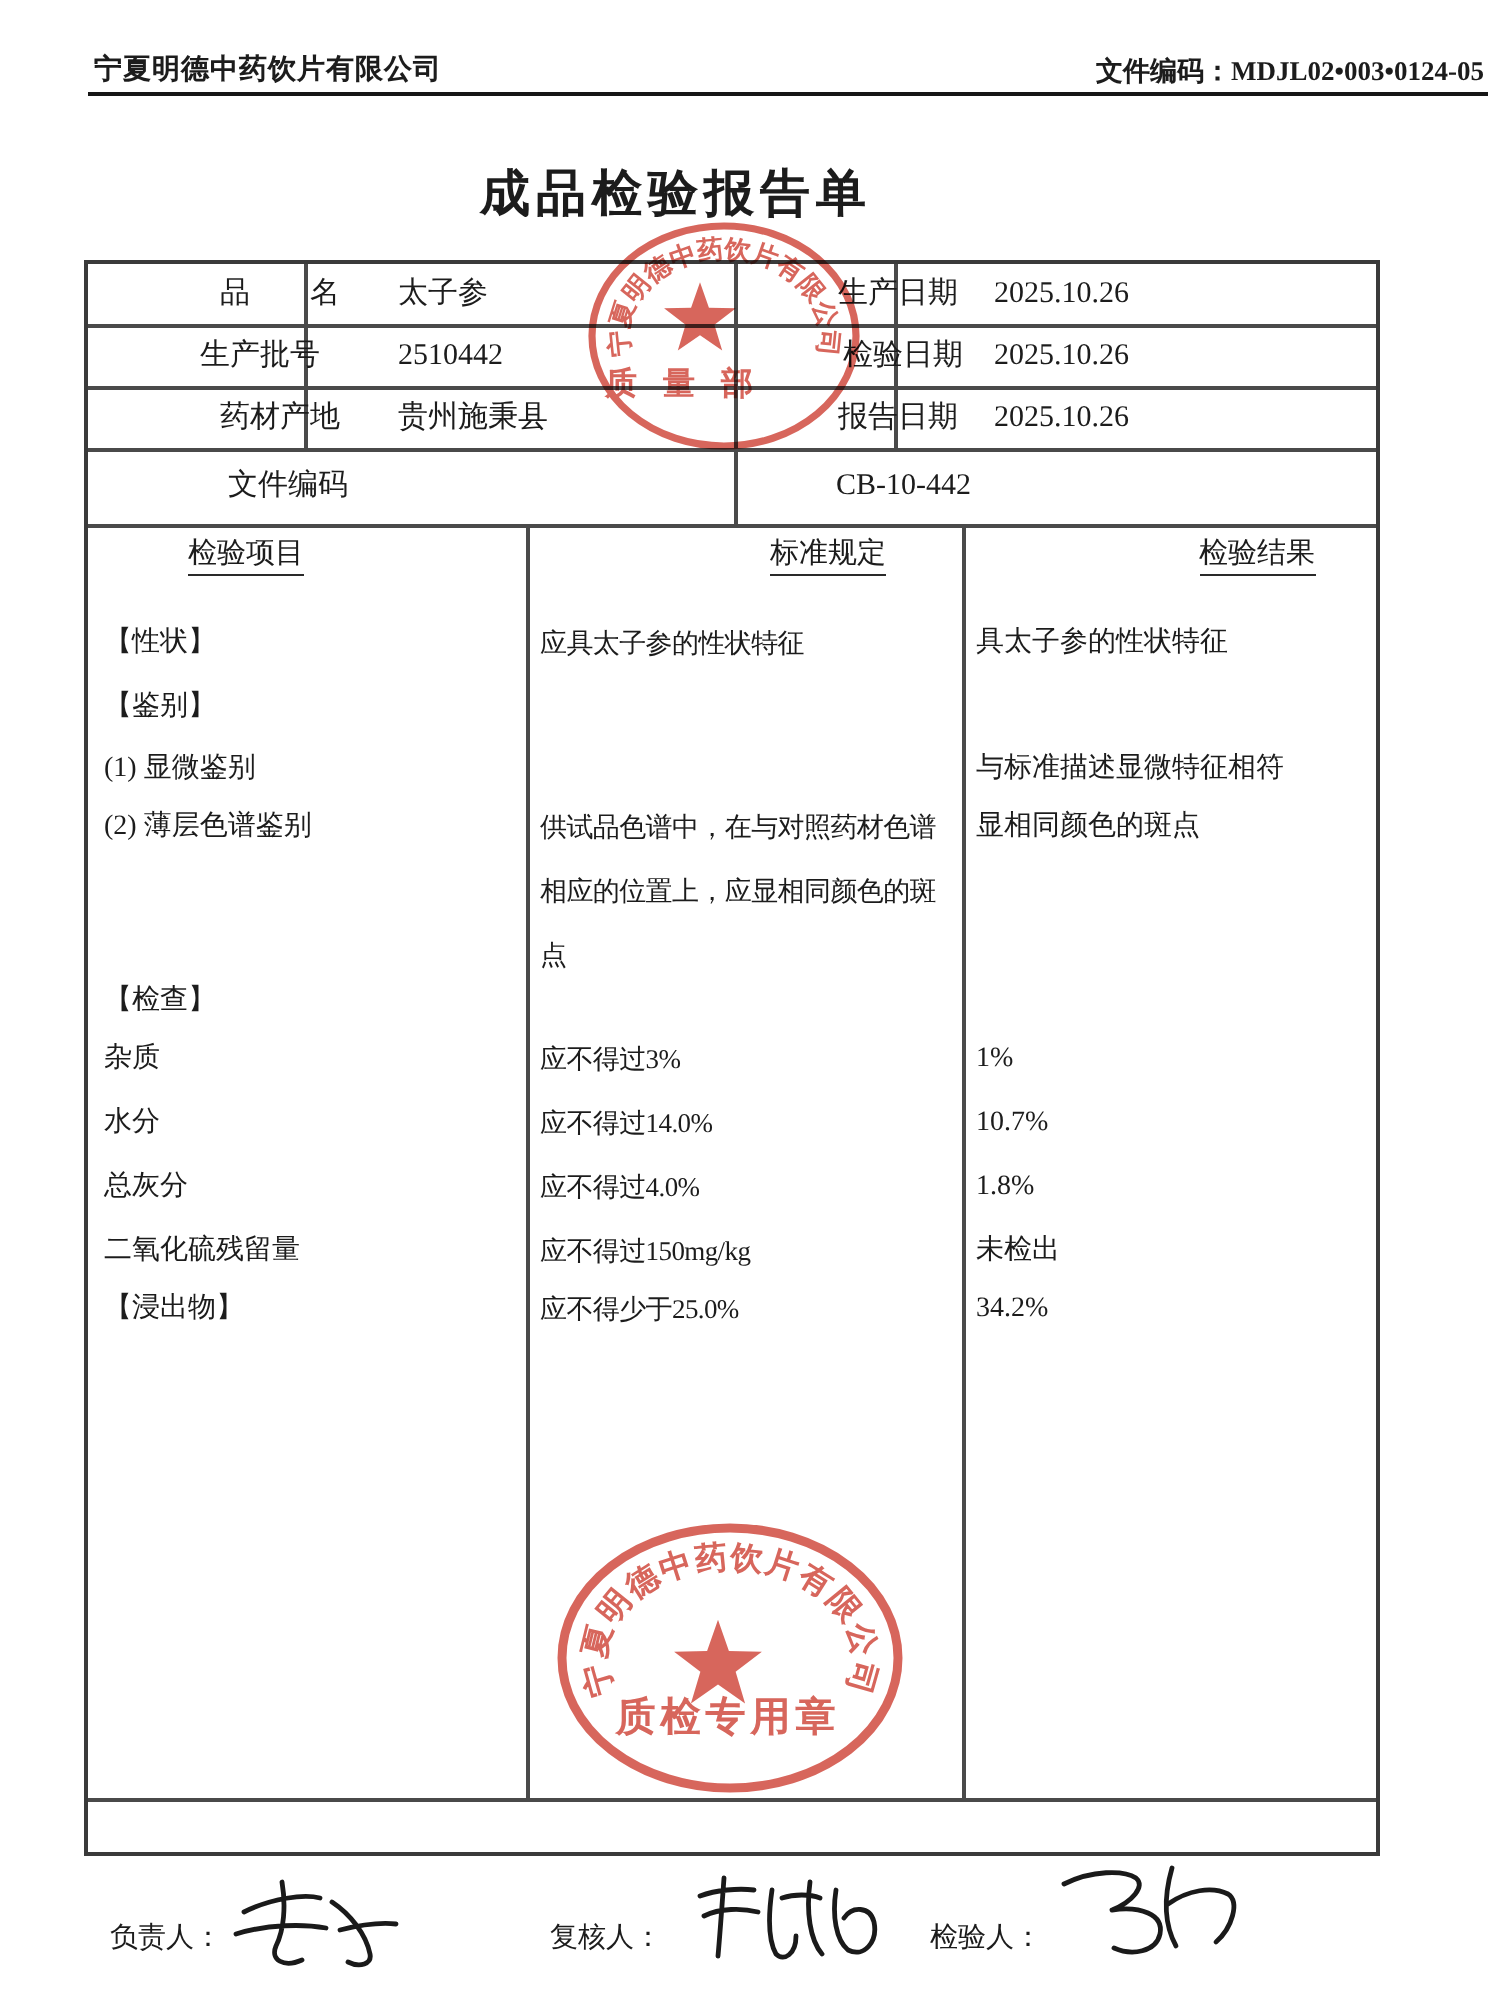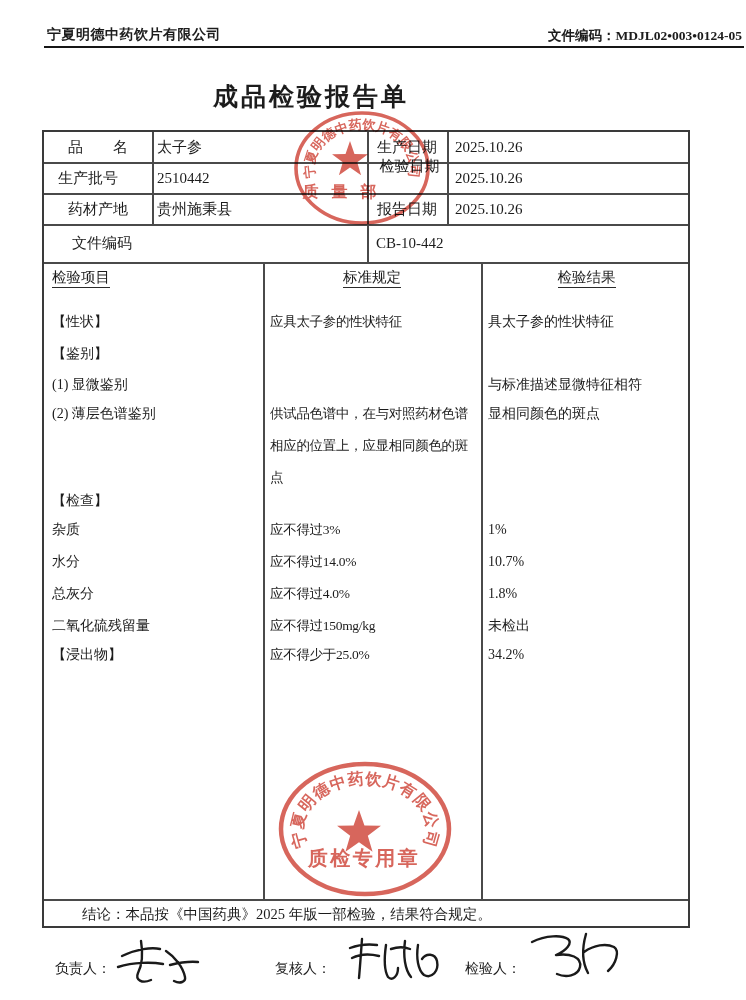--- a/index.html
+++ b/index.html
@@ -7,26 +7,26 @@
     position:relative; width:746px; height:1000px; margin:0 auto;
     background:#ffffff; overflow:hidden;
     font-family:"Liberation Serif","DejaVu Serif",serif;
     color:#1c1c1c;
   }
   .abs{position:absolute; white-space:nowrap;}
   
   .company{left:47px; top:26px; font-size:14px; font-weight:bold; letter-spacing:.5px;}
   .doccode{right:4px; top:27px; font-size:13.5px; font-weight:bold;}
   .hrule{left:44px; top:46px; width:700px; height:2px; background:#161616;}
-  .title{left:0; top:80px; width:622px; text-align:center; font-size:25px; font-weight:bold; letter-spacing:3px;}
+  .title{left:0; top:80px; width:622px; text-align:center; font-size:25px; font-weight:bold; letter-spacing:3px;padding-left:27px;}
   
   .tbl{position:absolute; left:42px; top:130px; width:648px; height:798px; border:2px solid #3a3a3a; box-sizing:border-box;}
   .hline{position:absolute; left:0; width:100%; height:1.5px; background:#4a4a4a;}
   .vline{position:absolute; width:1.5px; background:#4a4a4a;}
-  .cell{position:absolute; height:20px; line-height:20px; font-size:15px; white-space:nowrap;}
+  .cell{position:absolute; height:20px; line-height:20px; font-size:15px; white-space:nowrap;padding-left:42px;}
   .cell.ctr{text-align:center;}
   .hdr{font-size:14.5px;}
   .hdr span{border-bottom:1.2px solid #2a2a2a; padding-bottom:2px;margin-top:44px;}
   .b-item{position:absolute; left:8px; height:20px; line-height:20px; font-size:14px; white-space:nowrap;}
   .b-std{position:absolute; left:226px; height:20px; line-height:20px; font-size:13.5px; letter-spacing:-.3px; white-space:nowrap;}
   .b-res{position:absolute; left:444px; height:20px; line-height:20px; font-size:14px; white-space:nowrap;}
   .concl{left:38px; top:772px; font-size:14.5px; line-height:21px;}
   
   .sigline{font-size:14px; top:960px;}
   .sig-svg{position:absolute;}
@@ -60,21 +60,21 @@
     <div class="vline" style="left:219px; top:130px; height:637px"></div>
     <div class="vline" style="left:437px; top:130px; height:637px"></div>
 
     <div class="cell ctr" style="left:0;width:108px;top:5px">品　　名</div>
     <div class="cell" style="left:113px;top:5px">太子参</div>
     <div class="cell ctr" style="left:323px;width:80px;top:5px">生产日期</div>
     <div class="cell" style="left:411px;top:5px">2025.10.26</div>
 
     <div class="cell ctr" style="left:0;width:88px;top:36px">生产批号</div>
     <div class="cell" style="left:113px;top:36px">2510442</div>
-    <div class="cell ctr" style="left:323px;width:85px;top:24px">检验日期</div>
+    <div class="cell ctr" style="left:323px;width:85px;top:36px">检验日期</div>
     <div class="cell" style="left:411px;top:36px">2025.10.26</div>
 
     <div class="cell ctr" style="left:0;width:108px;top:67px">药材产地</div>
     <div class="cell" style="left:113px;top:67px">贵州施秉县</div>
     <div class="cell ctr" style="left:323px;width:80px;top:67px">报告日期</div>
     <div class="cell" style="left:411px;top:67px">2025.10.26</div>
 
     <div class="cell" style="left:28px;top:101px">文件编码</div>
     <div class="cell" style="left:332px;top:101px">CB-10-442</div>
 
@@ -112,21 +112,20 @@
     <div class="b-res" style="top:452px">1.8%</div>
 
     <div class="b-item" style="top:484px">二氧化硫残留量</div>
     <div class="b-std" style="top:484px">应不得过150mg/kg</div>
     <div class="b-res" style="top:484px">未检出</div>
 
     <div class="b-item" style="top:513px">【浸出物】</div>
     <div class="b-std" style="top:513px">应不得少于25.0%</div>
     <div class="b-res" style="top:513px">34.2%</div>
 
-    <div class="abs concl">结论：本品按《中国药典》2025 年版一部检验，结果符合规定。</div>
   </div>
 
   <svg class="stamp" style="left: 290px; top: 108px; color: rgb(207, 68, 56);" width="148" height="122" viewBox="0 0 148 122">
     <defs>
       <path id="arcTop" d="M 27.8,75.2 A 48,39 0 1 1 116.2,75.2" fill="none"></path>
     </defs>
     <ellipse class="ring" cx="72" cy="60" rx="66" ry="55" stroke-width="3.6"></ellipse>
     <text font-size="13" letter-spacing="0"><textPath href="#arcTop" startOffset="50%" text-anchor="middle">宁夏明德中药饮片有限公司</textPath></text>
     <path class="star" transform="translate(60,52) scale(0.86)" d="M0,-22 L5.2,-7.1 L20.9,-6.8 L8.4,2.7 L12.9,17.8 L0,8.8 L-12.9,17.8 L-8.4,2.7 L-20.9,-6.8 L-5.2,-7.1 Z"></path>
     <text x="56" y="89" text-anchor="middle" font-size="16" letter-spacing="13">质量部</text>

